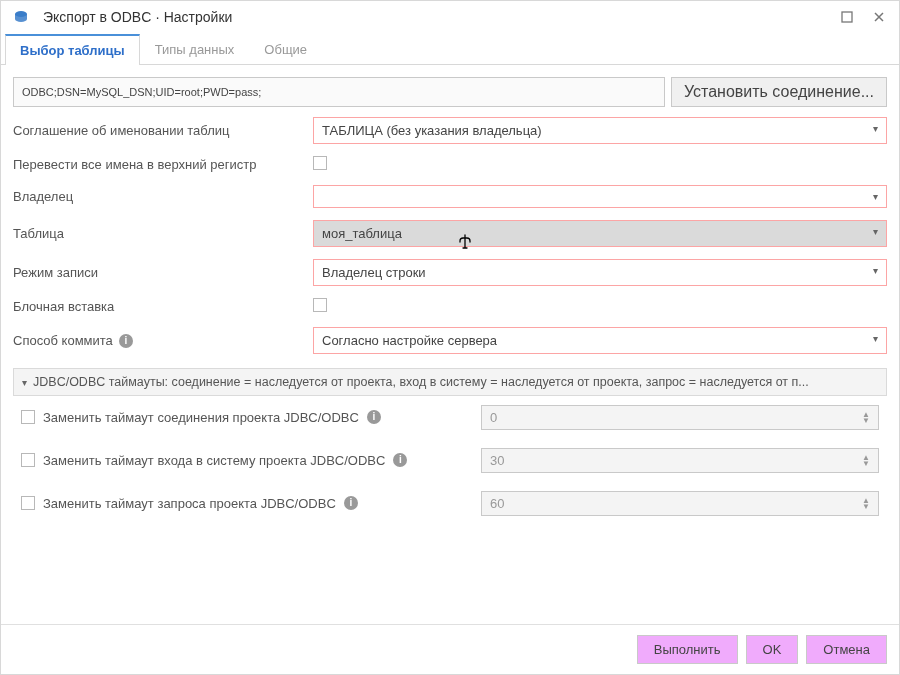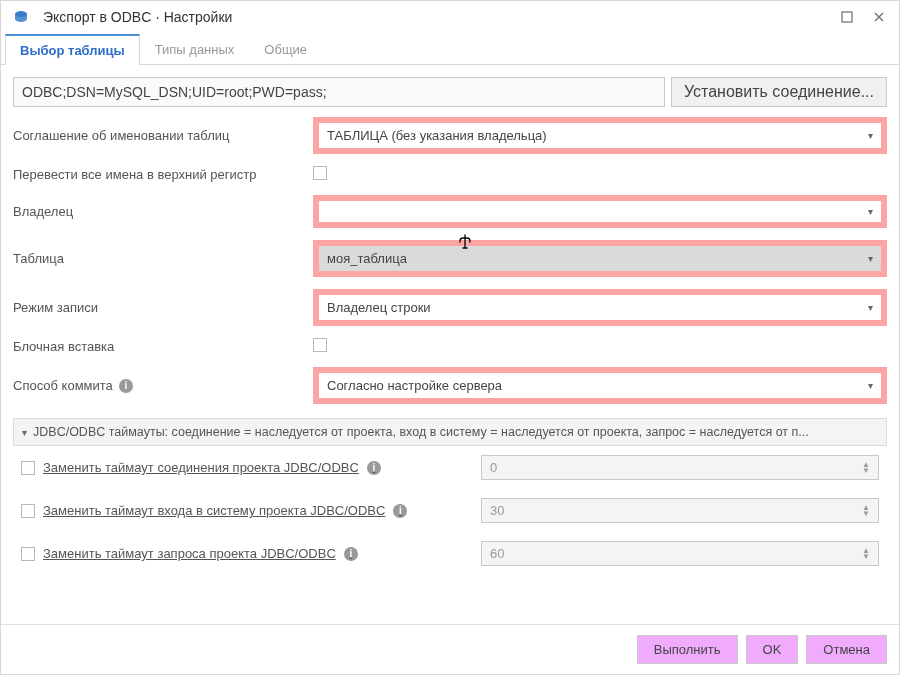--- a/index.html
+++ b/index.html
@@ -10,37 +10,37 @@
   .titlebar-title { flex: 1; font-size: 14px; color: #333; }
   .titlebar-btn { width: 16px; height: 16px; margin-left: 10px; display: inline-flex; align-items:center; justify-content:center; color:#666; cursor:pointer; }
 
   .tabs { display: flex; border-bottom: 1px solid #d8d8d8; padding: 0 4px; }
   .tab { padding: 7px 14px; color: #999; cursor:pointer; border: 1px solid transparent; border-bottom:none; position:relative; top:1px; }
   .tab.active { color: #2e6fc9; border-color: #d8d8d8; border-top: 2px solid #4a90d9; background:#fff;font-weight:bold; }
 
   .content { padding: 12px; flex:1; display:flex; flex-direction:column; gap:0; }
 
   .conn-row { display:flex; gap:6px; margin-bottom:10px; }
-  .conn-input { flex:1; border:1px solid #c9c9c9; background:#fafafa; padding:5px 8px; font-size:14px; color:#444; }
+  .conn-input { flex:1; border:1px solid #c9c9c9; background:#fafafa; padding:5px 8px; font-size:11px; color:#444; }
   .conn-btn { border:1px solid #c9c9c9; background:#f0f0f0; padding:5px 12px; font-size:16px; color:#444; cursor:pointer; }
 
   .form-grid { display:grid; grid-template-columns: 300px 1fr; row-gap:12px; align-items:center; }
   .form-label { color:#555; display:flex; align-items:center; gap:6px; }
-  .select { border:6px solid #fca5a5; background:#fff; padding:5px 8px; font-size:13px; color:#444; display:flex; align-items:center; justify-content:space-between; cursor:pointer; }
+  .select { border:1px solid #fca5a5; background:#fff; padding:5px 8px; font-size:13px; color:#444; display:flex; justify-content:space-between; cursor:pointer; }
   .select.hover { background:#dadada; }
   .caret { font-size:10px; color:#666; }
   .chk { width:14px; height:14px; border:1px solid #b8b8b8; background:#fff; display:inline-block; }
 
   .hint-icon { width:14px; height:14px; border-radius:50%; background:#999; color:#fff; font-size:10px; font-weight:bold; display:inline-flex; align-items:center; justify-content:center; line-height:1; }
 
   .collapse-hdr { margin-top:14px; border:1px solid #dadada; background:#f4f4f4; padding:6px 8px; font-size:12.5px; color:#555; display:flex; align-items:center; gap:6px; cursor:pointer; }
   .chev { font-size:10px; color:#666; }
 
   .timeout-row { display:grid; grid-template-columns: 460px 1fr; align-items:center; padding:9px 8px; }
-  .timeout-label { display:flex; align-items:flex-end; gap:8px; color:#555;text-decoration:underline; }
+  .timeout-label { display:flex; align-items:flex-start; gap:8px; color:#555; }
   .spinner { border:1px solid #c9c9c9; background:#f4f4f4; color:#999; padding:4px 8px; display:flex; align-items:center; justify-content:space-between; }
   .spinctl { display:flex; flex-direction:column; line-height:6px; font-size:8px; color:#999; }
 
   .cursor { position:absolute; left:459px; top:234px; pointer-events:none; font-size:16px; color:#000; }
 
   .footer { border-top:1px solid #e0e0e0; padding:10px 12px; display:flex; justify-content:flex-end; gap:8px; }
   .footer .btn { border:1px solid #c9c9c9; background:#f0abfc; padding:6px 16px; font-size:13px; color:#444; cursor:pointer; }
 </style>
 </head>
 <body>

